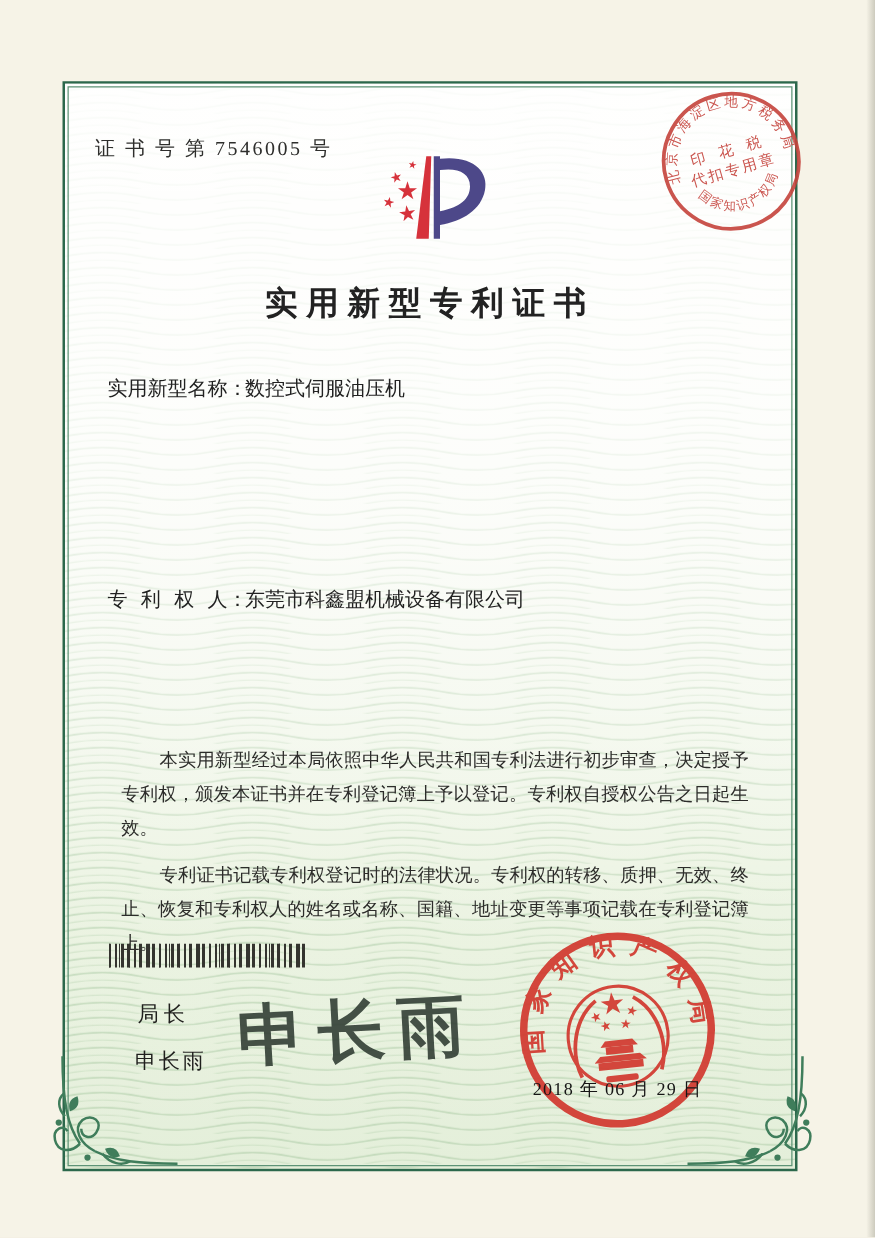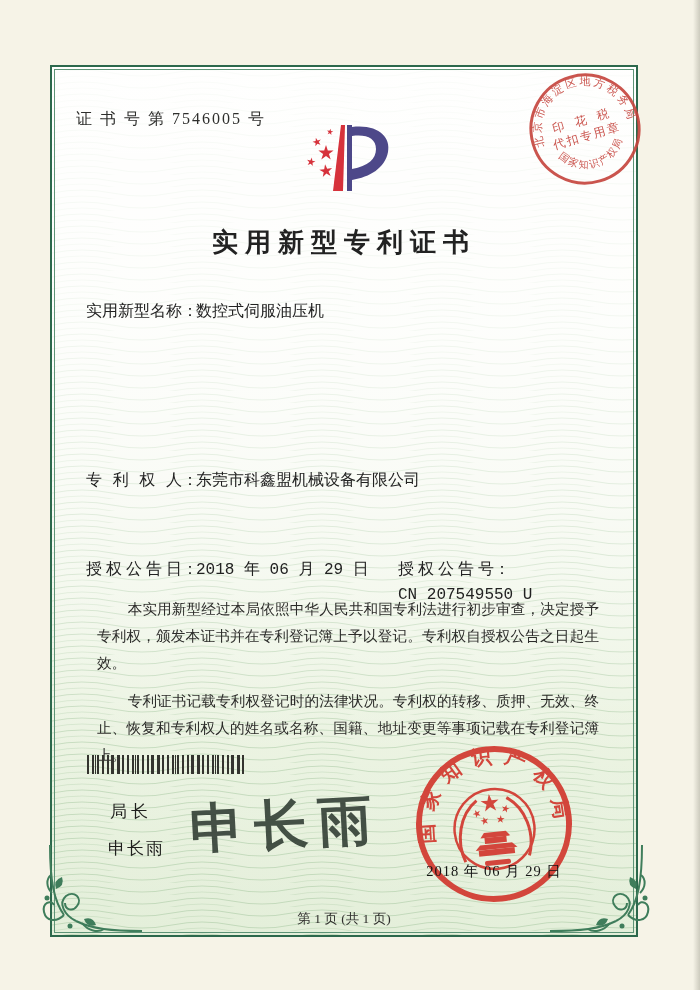--- a/index.html
+++ b/index.html
@@ -93,26 +93,20 @@
       </svg>
 
       <div class="title">实用新型专利证书</div>
 
       <div class="frow" style="top:233px">
         <span class="fl">实用新型名称</span><span class="fc">：</span><span class="fv">数控式伺服油压机</span>
       </div>
       <div class="frow" style="top:402px">
         <span class="fl">专利权人</span><span class="fc">：</span><span class="fv">东莞市科鑫盟机械设备有限公司</span>
       </div>
-      <div class="frow" style="top:491px">
-        <span class="fl">授权公告日</span><span class="fc">：</span><span class="fv">2018 年 06 月 29 日</span>
-        <span class="grant-right">
-          <span class="fl">授权公告号</span><span class="fc">：</span><span class="fv">CN 207549550 U</span>
-        </span>
-      </div>
 
       <div class="body-text">
         <p>本实用新型经过本局依照中华人民共和国专利法进行初步审查，决定授予专利权，颁发本证书并在专利登记簿上予以登记。专利权自授权公告之日起生效。</p>
         <p>专利证书记载专利权登记时的法律状况。专利权的转移、质押、无效、终止、恢复和专利权人的姓名或名称、国籍、地址变更等事项记载在专利登记簿上。</p>
       </div>
 
       <div class="barcode"></div>
 
       <div class="sig-role">局长</div>
       <div class="sig-name">申长雨</div>
@@ -135,21 +129,20 @@
           <rect x="74" y="98" width="22" height="6"></rect>
           <polygon points="64,110 106,110 101,105 69,105"></polygon>
           <rect x="67" y="110" width="36" height="6"></rect>
           <path d="M53,120 C45,98 52,72 70,60" fill="none" stroke="#d23a30" stroke-width="3"></path>
           <path d="M117,120 C125,98 118,72 100,60" fill="none" stroke="#d23a30" stroke-width="3"></path>
           <rect x="72" y="121" width="26" height="5" rx="2"></rect>
         </g>
       </svg>
       <div class="seal-date">2018 年 06 月 29 日</div>
 
-      <div class="footer">第 1 页 (共 1 页)</div>
 
       <svg class="tax-stamp" width="124" height="124" viewBox="0 0 124 124">
         <circle cx="62" cy="62" r="54" fill="none" stroke="#c5433c" stroke-width="3"></circle>
         <path id="taxTop" d="M21,78 A44,44 0 1 1 103,78" fill="none"></path>
         <path id="taxBottom" d="M28,80 A38,38 0 0 0 96,80" fill="none"></path>
         <text font-size="11" fill="#c5433c" letter-spacing="2.5" font-family="'Liberation Serif','DejaVu Serif',serif">
           <textPath href="#taxTop" startOffset="50%" text-anchor="middle">北京市海淀区地方税务局</textPath>
         </text>
         <text x="62" y="57" font-size="12" fill="#c5433c" text-anchor="middle" letter-spacing="4" font-family="'Liberation Serif','DejaVu Serif',serif">印 花 税</text>
         <text x="62" y="73" font-size="12" fill="#c5433c" text-anchor="middle" letter-spacing="2" font-family="'Liberation Serif','DejaVu Serif',serif">代扣专用章</text>

